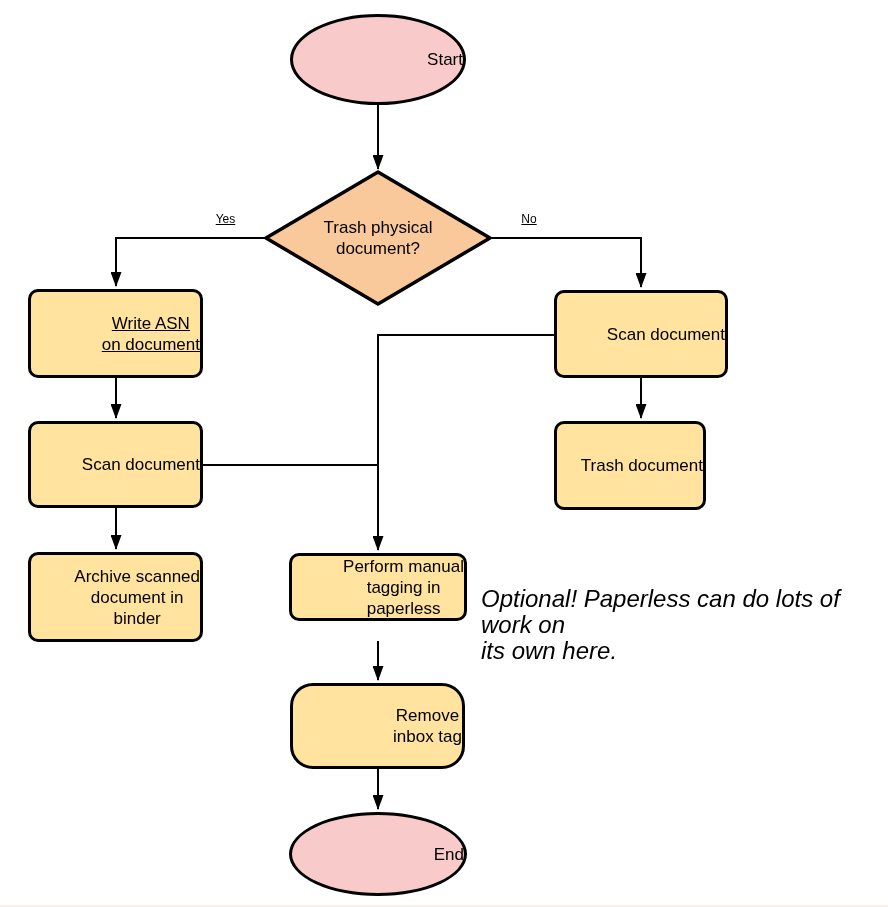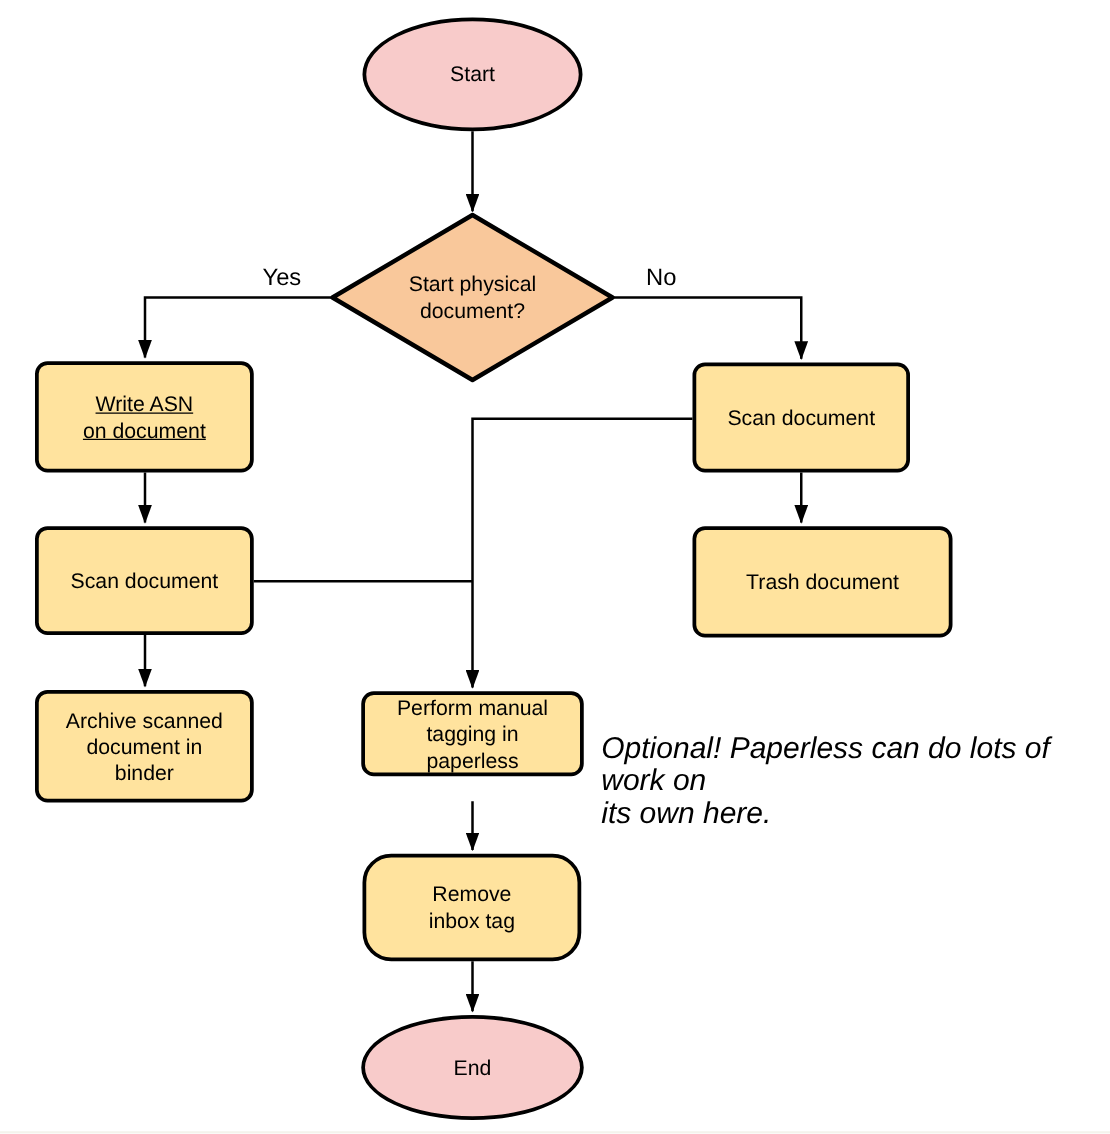--- a/index.html
+++ b/index.html
@@ -7,21 +7,21 @@
     position:relative;
     width:888px;height:907px;
     background:#ffffff;
     font-family:"Liberation Sans", sans-serif;
     color:#000;
     overflow:hidden;
   }
   #edges{position:absolute;left:0;top:0;width:888px;height:907px;}
   .node{
     position:absolute;
-    display:flex;align-items:center;justify-content:center;
+    display:flex;align-items:center;justify-content:flex-end;
     text-align:center;
     box-sizing:border-box;
     font-size:17px;line-height:21px;
     white-space:pre-line;
   }
   .terminal{
     background:#f8cbca;
     border:3.5px solid #000;
     border-radius:50%;
   }
@@ -32,22 +32,23 @@
   }
   .decision-label{
     position:absolute;
     display:flex;align-items:center;justify-content:center;
     text-align:center;
     font-size:17px;line-height:21px;
     white-space:pre-line;
   }
   .edge-label{
     position:absolute;
-    font-size:19px;
+    font-size:12px;
     text-align:center;
+    text-decoration:underline;
   }
   .note{
     position:absolute;
     font-style:italic;
     font-size:24px;line-height:26px;
     white-space:pre-line;
   }
   .bottom-divider{
     position:absolute;left:0;bottom:0;width:888px;height:2px;
     background:#f4f3ec;
@@ -77,21 +78,21 @@
     <polyline points="378,769 378,809" fill="none" stroke="#000" stroke-width="2" marker-end="url(#arrow)"></polyline>
 
     <polygon points="378,172 490,238 378,304 266,238" fill="#f9c89b" stroke="#000" stroke-width="3.5" stroke-linejoin="round"></polygon>
   </svg>
 
   <div class="node terminal" style="left:290px;top:14px;width:176px;height:91px;">
     <span>Start</span>
   </div>
 
   <div class="decision-label" style="left:266px;top:172px;width:224px;height:132px;">
-    <span>Start physical
+    <span>Trash physical
 document?</span>
   </div>
 
   <div class="edge-label" style="left:203px;top:212px;width:45px;">Yes</div>
   <div class="edge-label" style="left:509px;top:212px;width:40px;">No</div>
 
   <div class="node process" style="left:28px;top:289px;width:175px;height:89px;text-decoration:underline;">
     <span>Write ASN
 on document</span>
   </div>
@@ -103,21 +104,21 @@
   <div class="node process" style="left:28px;top:552px;width:175px;height:90px;">
     <span>Archive scanned
 document in
 binder</span>
   </div>
 
   <div class="node process" style="left:554px;top:290px;width:174px;height:88px;">
     <span>Scan document</span>
   </div>
 
-  <div class="node process" style="left:554px;top:421px;width:208px;height:89px;">
+  <div class="node process" style="left:554px;top:421px;width:152px;height:89px;">
     <span>Trash document</span>
   </div>
 
   <div class="node process" style="left:289px;top:553px;width:178px;height:68px;">
     <span>Perform manual
 tagging in
 paperless</span>
   </div>
 
   <div class="note" style="left:481px;top:586px;width:400px;">Optional! Paperless can do lots of work on

